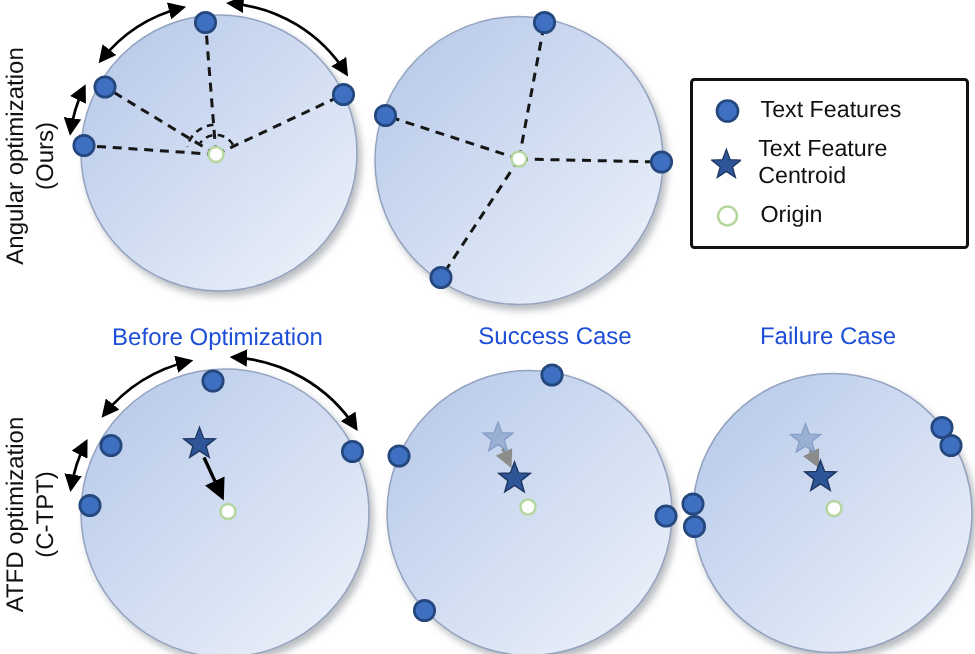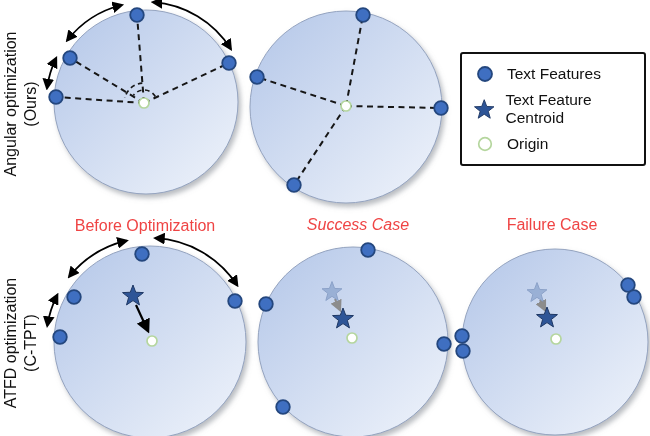--- a/index.html
+++ b/index.html
@@ -10,21 +10,21 @@
   .stage svg.diagram { position:absolute; left:0; top:0; }
 
   
   .row-label {
     position:absolute; width:220px; height:42px;
     transform:rotate(-90deg); text-align:center;
     font-size:16px; line-height:1.22; color:#111; font-weight:400;
   }
   .panel-title {
     position:absolute; width:200px; text-align:center;
-    font-size:16px; color:#ef4444; font-weight:400;
+    font-size:16px; color:#1d4ed8; font-weight:400;
   }
 
   
   .legend {
     position:absolute; left:460px; top:52px; width:186px; height:114px;
     background:#fff; border:2px solid var(--legend-border,#111);
     border-radius:3px; box-sizing:border-box;
     display:flex; flex-direction:column; justify-content:space-around;
     padding:6px 0 6px 12px;
   }
@@ -140,21 +140,21 @@
   <div class="row-label" style="left:-88px; top:83px;">
     <div>Angular optimization</div>
     <div>(Ours)</div>
   </div>
   <div class="row-label" style="left:-88px; top:322px;">
     <div>ATFD optimization</div>
     <div>(C-TPT)</div>
   </div>
 
   <div class="panel-title" style="left:45px;  top:217px;">Before Optimization</div>
-  <div class="panel-title" style="left:258px; top:216px;font-style:italic;">Success Case</div>
+  <div class="panel-title" style="left:270px; top:216px;">Success Case</div>
   <div class="panel-title" style="left:452px; top:216px;">Failure Case</div>
 
   <div class="legend">
     <div class="legend-item">
       <svg width="22" height="22" viewBox="0 0 22 22">
         <circle class="tf-dot" cx="11" cy="11" r="7"></circle>
       </svg>
       <span>Text Features</span>
     </div>
     <div class="legend-item">

